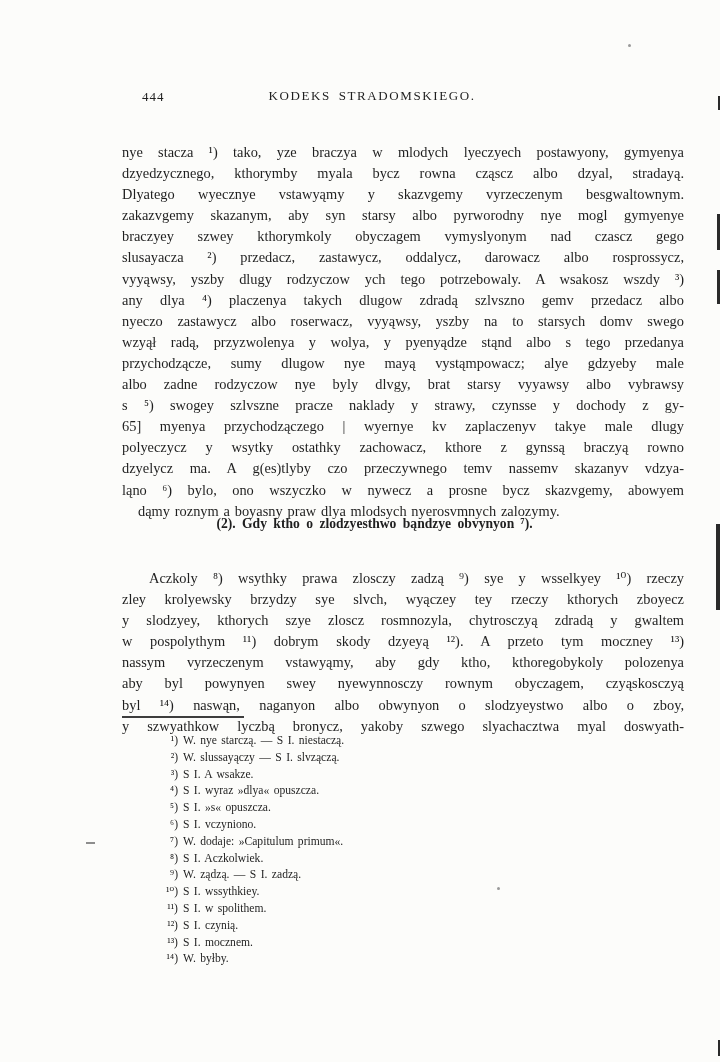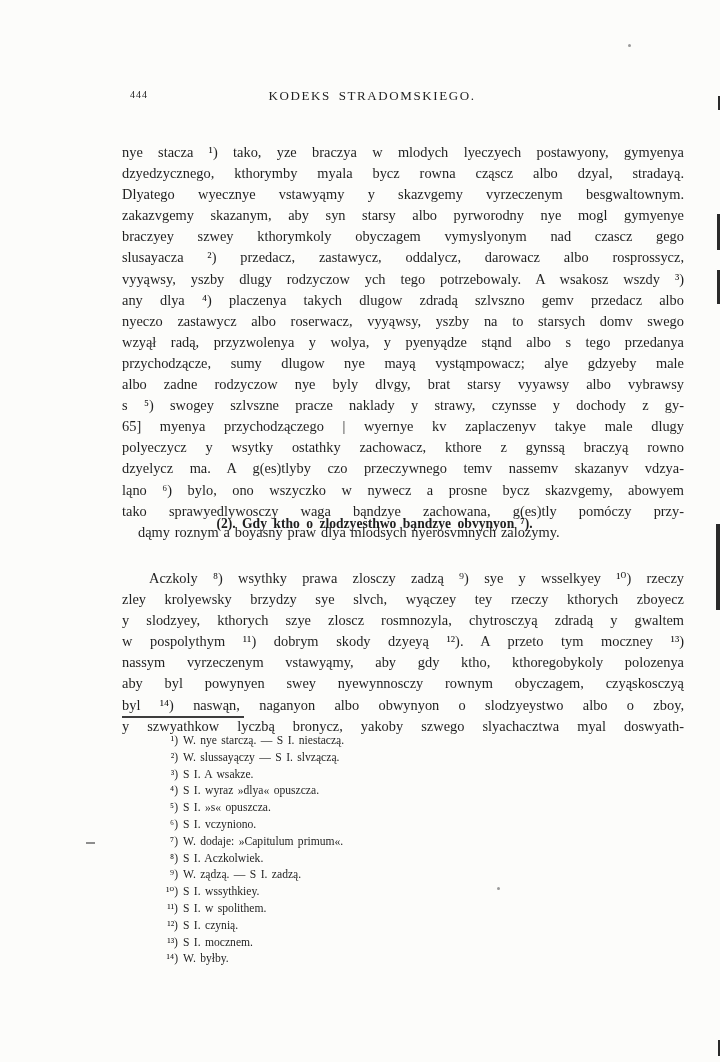--- a/index.html
+++ b/index.html
@@ -3,21 +3,21 @@
 <meta charset="utf-8">
 <style>
   html,body { margin:0; padding:0; }
   .page {
     position:relative; width:720px; height:1062px;
     background:#fcfcfa; overflow:hidden;
     font-family:"Liberation Serif","DejaVu Serif",serif;
     color:#1f1f1f;
   }
   .header { position:absolute; top:88px; left:122px; width:500px; height:20px; }
-  .pagenum { position:absolute; left:8px; top:1px; font-size:10px; letter-spacing:1px; }
+  .pagenum { position:absolute; left:20px; top:1px; font-size:13px; letter-spacing:1px; }
   .runtitle { text-align:center; font-size:13px; letter-spacing:1.6px; word-spacing:3px; }
 
   .para { position:absolute; left:122px; width:562px; }
   .p1 { top:142px; }
   .p2 { top:541px;margin-top:27px; }
   .bl {
     font-size:14.4px; line-height:21.1px;
     text-align:justify; text-align-last:justify;
     word-spacing:1.2px;
   }
@@ -61,21 +61,20 @@
     <div class="bl">any dlya ⁴) placzenya takych dlugow zdradą szlvszno gemv przedacz albo</div>
     <div class="bl">nyeczo zastawycz albo roserwacz, vyyąwsy, yszby na to starsych domv swego</div>
     <div class="bl">wzyął radą, przyzwolenya y wolya, y pyenyądze stąnd albo s tego przedanya</div>
     <div class="bl">przychodzącze, sumy dlugow nye mayą vystąmpowacz; alye gdzyeby male</div>
     <div class="bl">albo zadne rodzyczow nye byly dlvgy, brat starsy vyyawsy albo vybrawsy</div>
     <div class="bl">s ⁵) swogey szlvszne pracze naklady y strawy, czynsse y dochody z gy-</div>
     <div class="bl">65]  myenya przychodzączego | wyernye kv zaplaczenyv takye male dlugy</div>
     <div class="bl">polyeczycz y wsytky ostathky zachowacz, kthore z gynssą braczyą rowno</div>
     <div class="bl">dzyelycz ma. A g(es)tlyby czo przeczywnego temv nassemv skazanyv vdzya-</div>
     <div class="bl">ląno ⁶) bylo, ono wszyczko w nywecz a prosne bycz skazvgemy, abowyem</div>
-    <div class="bl">tako sprawyedlywosczy waga bąndzye zachowana, g(es)tly pomóczy przy-</div>
     <div class="bl last">dąmy roznym a boyasny praw dlya mlodsych nyerosvmnych zalozymy.</div>
   </div>
 
   <div class="heading">(2). Gdy ktho o zlodzyesthwo bąndzye obvynyon ⁷).</div>
 
   <div class="para p2">
     <div class="bl ind">Aczkoly ⁸) wsythky prawa zlosczy zadzą ⁹) sye y wsselkyey ¹⁰) rzeczy</div>
     <div class="bl">zley krolyewsky brzydzy sye slvch, wyączey tey rzeczy kthorych zboyecz</div>
     <div class="bl">y slodzyey, kthorych szye zloscz rosmnozyla, chytrosczyą zdradą y gwaltem</div>
     <div class="bl">w pospolythym ¹¹) dobrym skody dzyeyą ¹²). A przeto tym moczney ¹³)</div>

